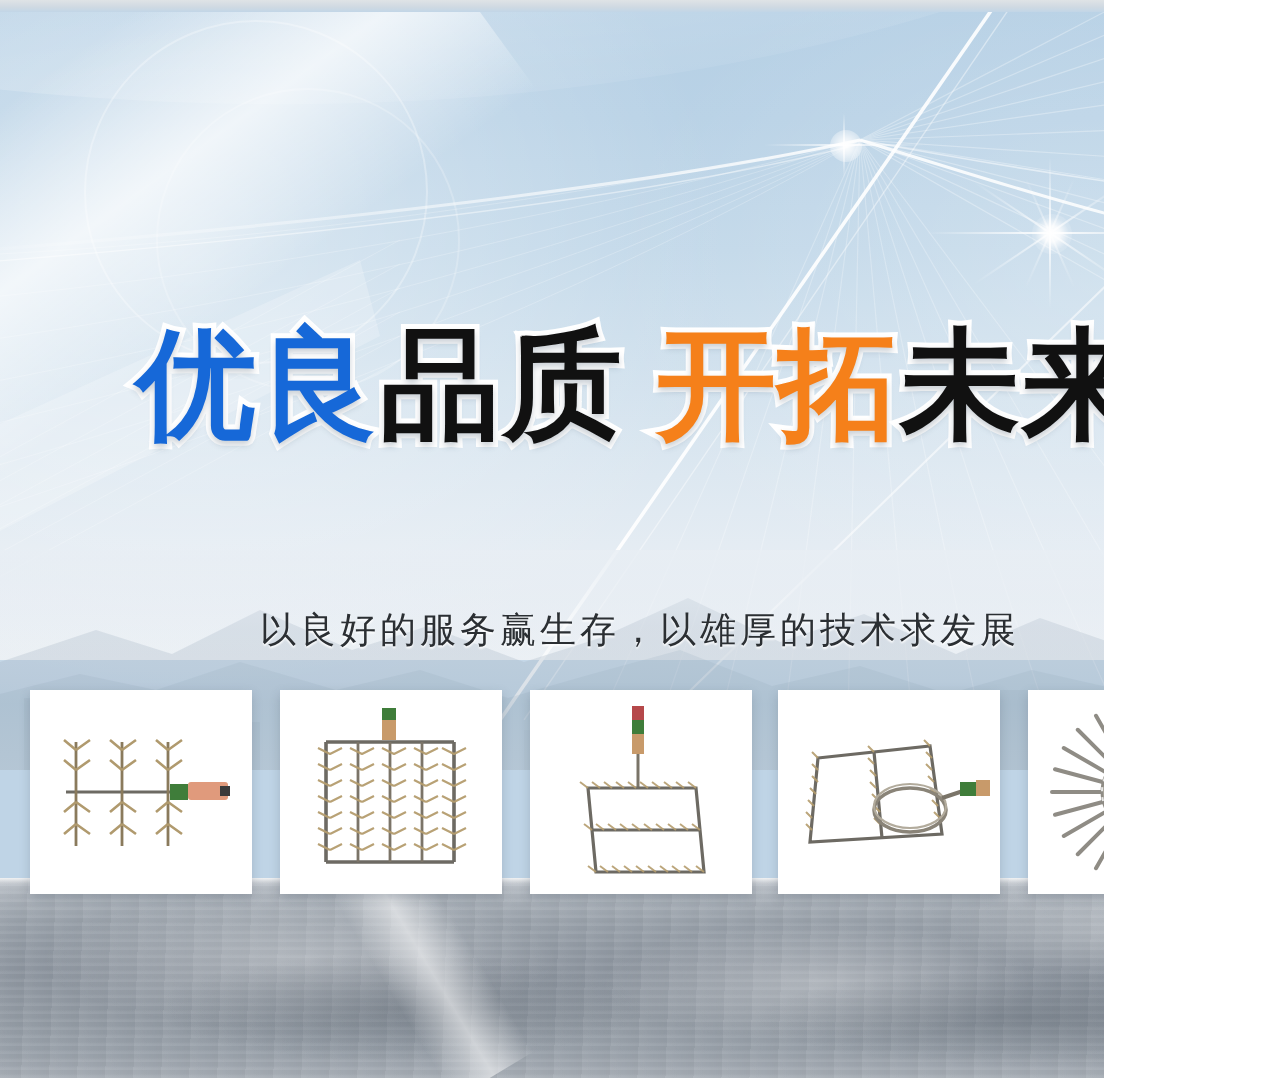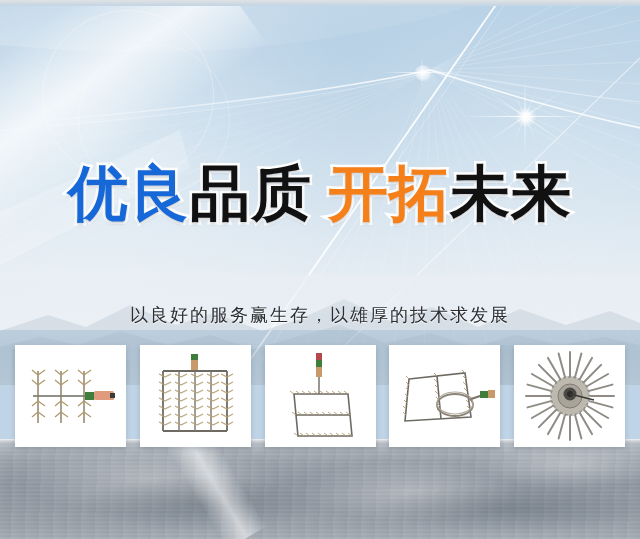--- a/index.html
+++ b/index.html
@@ -6,21 +6,21 @@
   html,body{margin:0;padding:0;}
   body{
     width:640px;height:539px;overflow:hidden;
     font-family:"Liberation Sans","DejaVu Sans",sans-serif;
     background:#ffffff;
   }
 
   
   .banner{
     position:relative;
-    width:640px;height:539px;
+    width:552px;height:539px;
     overflow:hidden;
     background:#bfd4e6;
   }
 
   
   .top-strip{
     position:absolute;left:0;top:0;width:640px;height:6px;
     background:linear-gradient(to bottom,#dfe3e6 0%,#cfd9e2 60%,#c2d6e7 100%);
     z-index:30;
   }

